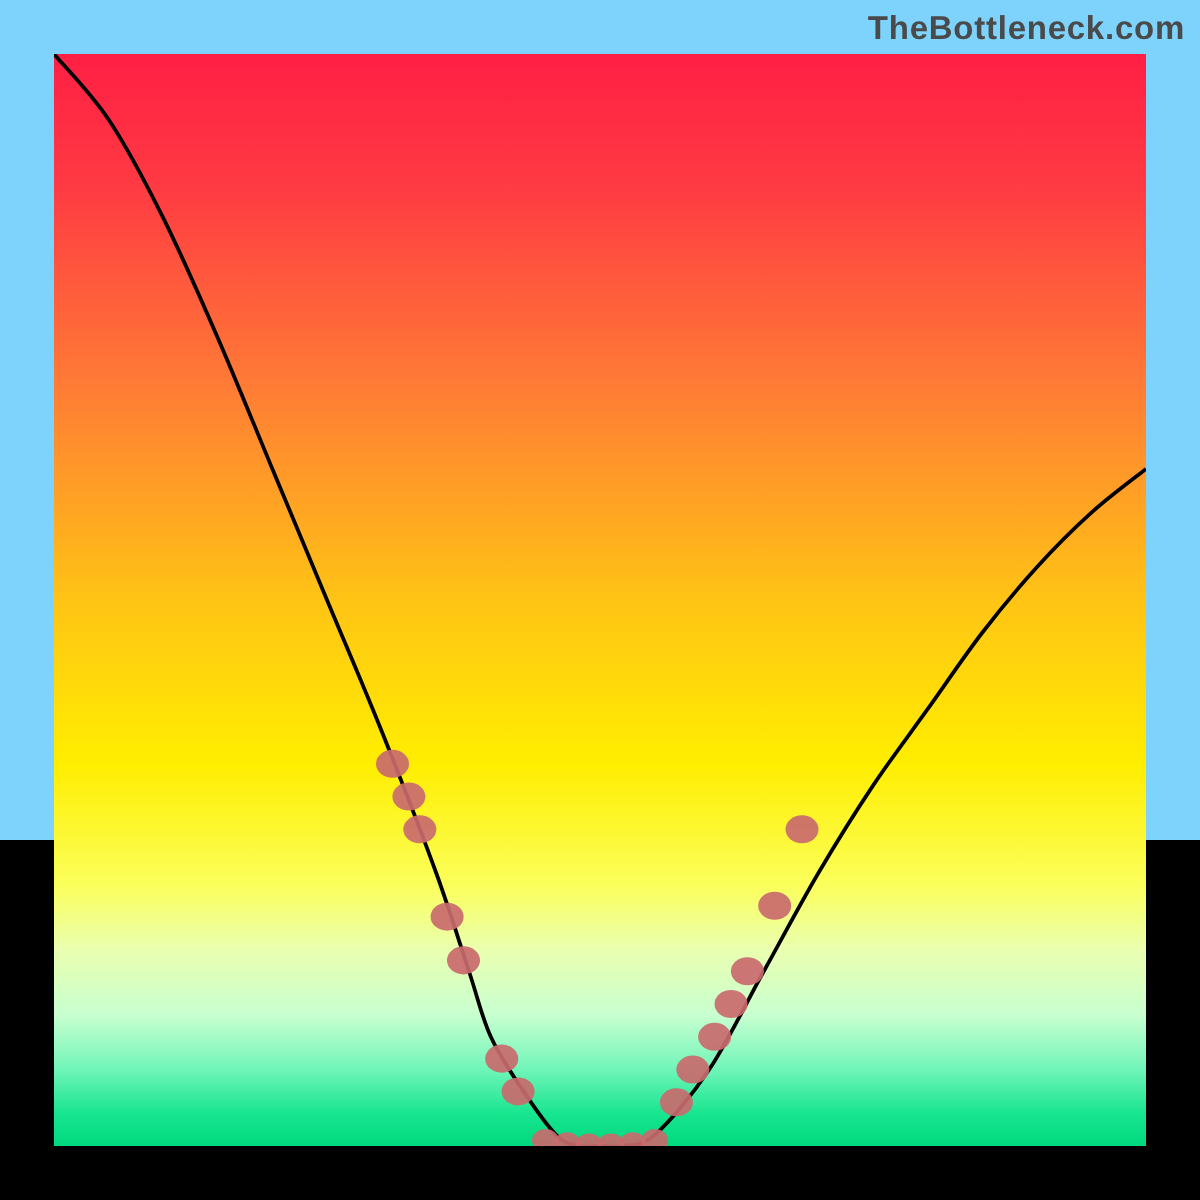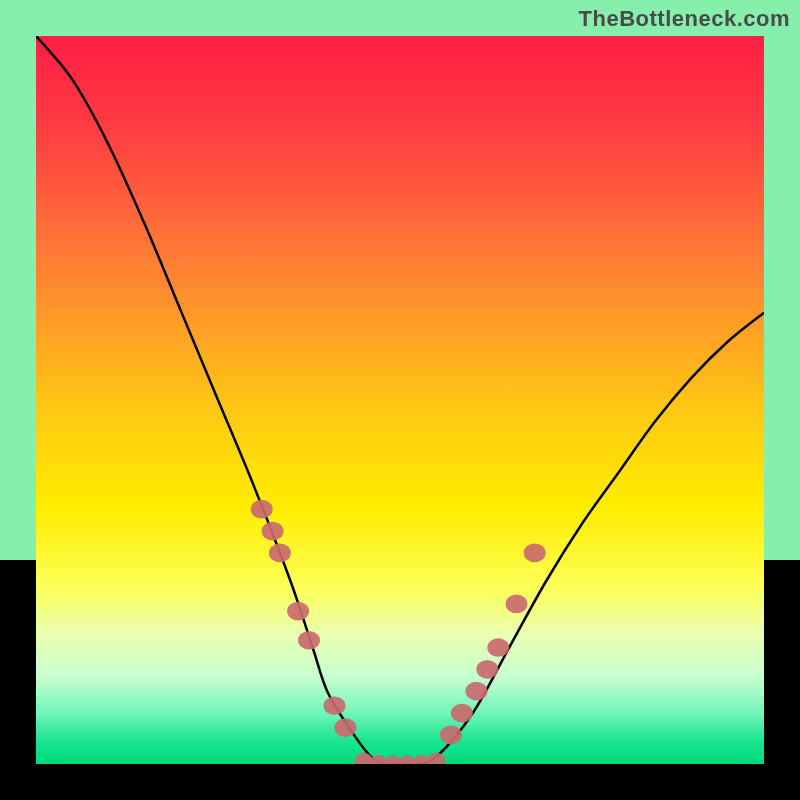--- a/index.html
+++ b/index.html
@@ -7,21 +7,21 @@
     padding: 0;
     background: #000;
     width: 800px;
     height: 800px;
     overflow: hidden;
     font-family: Arial, Helvetica, sans-serif;
   }
   .outer {
     width: 800px;
     height: 560px;
-    background: #86efac;
+    background: #7dd3fc;
     position: relative;
   }
   .watermark {
     position: absolute;
     top: 6px;
     right: 10px;
     color: #4a4a4a;
     font-size: 22px;
     font-weight: bold;
     letter-spacing: 0.5px;

